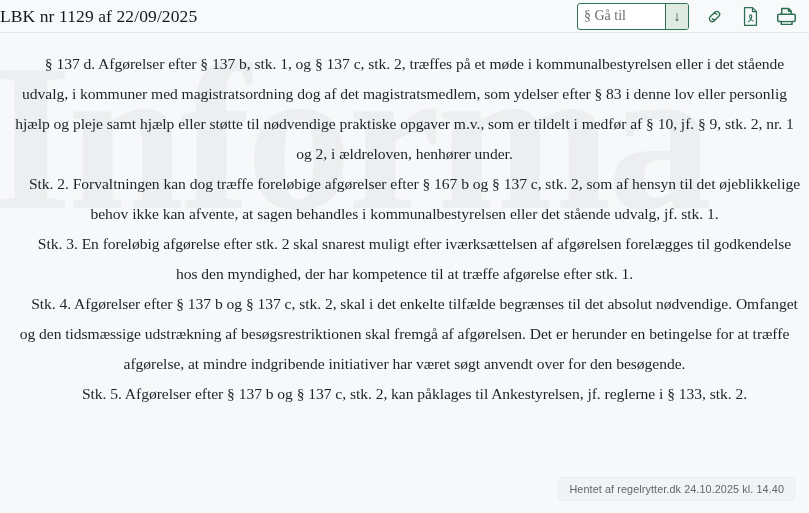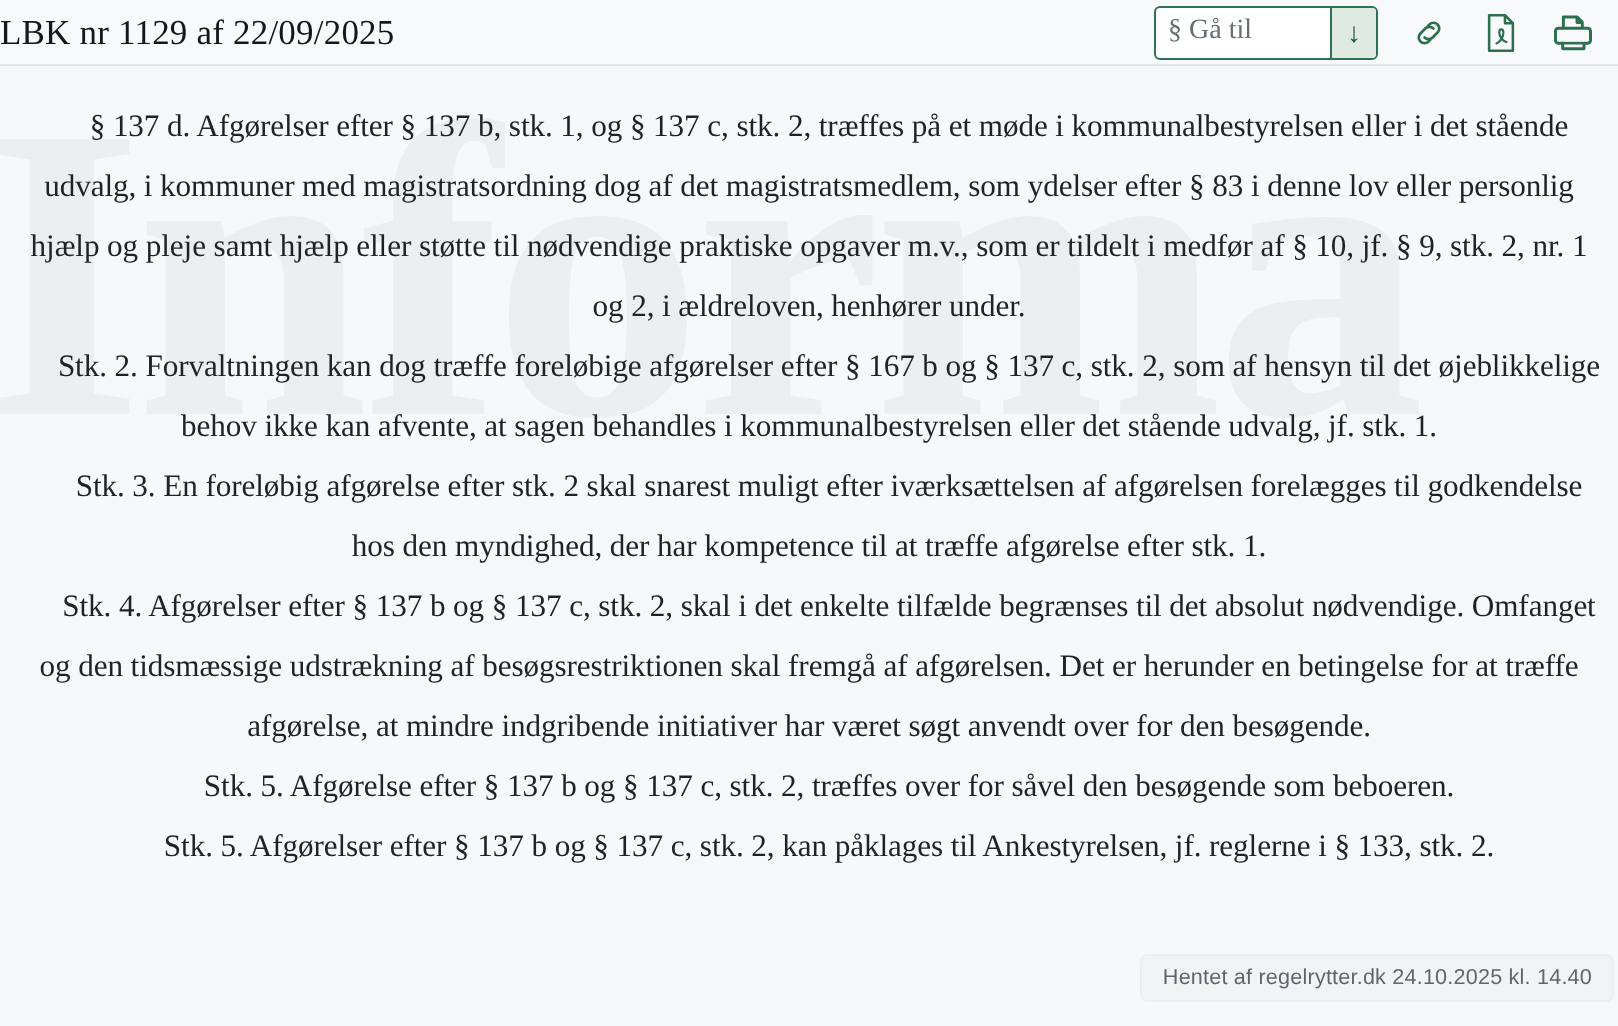--- a/index.html
+++ b/index.html
@@ -137,21 +137,21 @@
     letter-spacing: -4px;
     white-space: nowrap;
     pointer-events: none;
     user-select: none;
   }
 
   
   .footer {
     position: absolute;
     z-index: 4;
-    right: 2px;
+    right: 14px;
     bottom: 12px;
   }
   .footer-badge {
     display: inline-block;
     background: #f2f3f5;
     border: 1px solid #eceef0;
     border-radius: 4px;
     padding: 5px 10px;
     font-family: "Liberation Sans", sans-serif;
     font-size: 10.8px;
@@ -209,21 +209,20 @@
   <div class="content">
 
     <p class="para"><span>§ 137 d. Afgørelser efter § 137 b, stk. 1, og § 137 c, stk. 2, træffes på et møde i kommunalbestyrelsen eller i det stående udvalg, i kommuner med magistratsordning dog af det magistratsmedlem, som ydelser efter § 83 i denne lov eller personlig hjælp og pleje samt hjælp eller støtte til nødvendige praktiske opgaver m.v., som er tildelt i medfør af § 10, jf. § 9, stk. 2, nr. 1 og 2, i ældreloven, henhører under.</span></p>
 
     <p class="para"><span class="lbl">Stk. 2.</span><span> Forvaltningen kan dog træffe foreløbige afgørelser efter § 167 b og § 137 c, stk. 2, som af hensyn til det øjeblikkelige behov ikke kan afvente, at sagen behandles i kommunalbestyrelsen eller det stående udvalg, jf. stk. 1.</span></p>
 
     <p class="para"><span class="lbl">Stk. 3.</span><span> En foreløbig afgørelse efter stk. 2 skal snarest muligt efter iværksættelsen af afgørelsen forelægges til godkendelse hos den myndighed, der har kompetence til at træffe afgørelse efter stk. 1.</span></p>
 
     <p class="para"><span class="lbl">Stk. 4.</span><span> Afgørelser efter § 137 b og § 137 c, stk. 2, skal i det enkelte tilfælde begrænses til det absolut nødvendige. Omfanget og den tidsmæssige udstrækning af besøgsrestriktionen skal fremgå af afgørelsen. Det er herunder en betingelse for at træffe afgørelse, at mindre indgribende initiativer har været søgt anvendt over for den besøgende.</span></p>
 
-    <p class="para"><span class="lbl">Stk. 5.</span><span> Afgørelse efter § 137 b og § 137 c, stk. 2, træffes over for såvel den besøgende som beboeren.</span></p>
 
     <p class="para"><span class="lbl">Stk. 5.</span><span> Afgørelser efter § 137 b og § 137 c, stk. 2, kan påklages til Ankestyrelsen, jf. reglerne i § 133, stk. 2.</span></p>
 
   </div>
 
   <div class="footer">
     <span class="footer-badge">Hentet af regelrytter.dk 24.10.2025 kl. 14.40</span>
   </div>
 
 </div>

